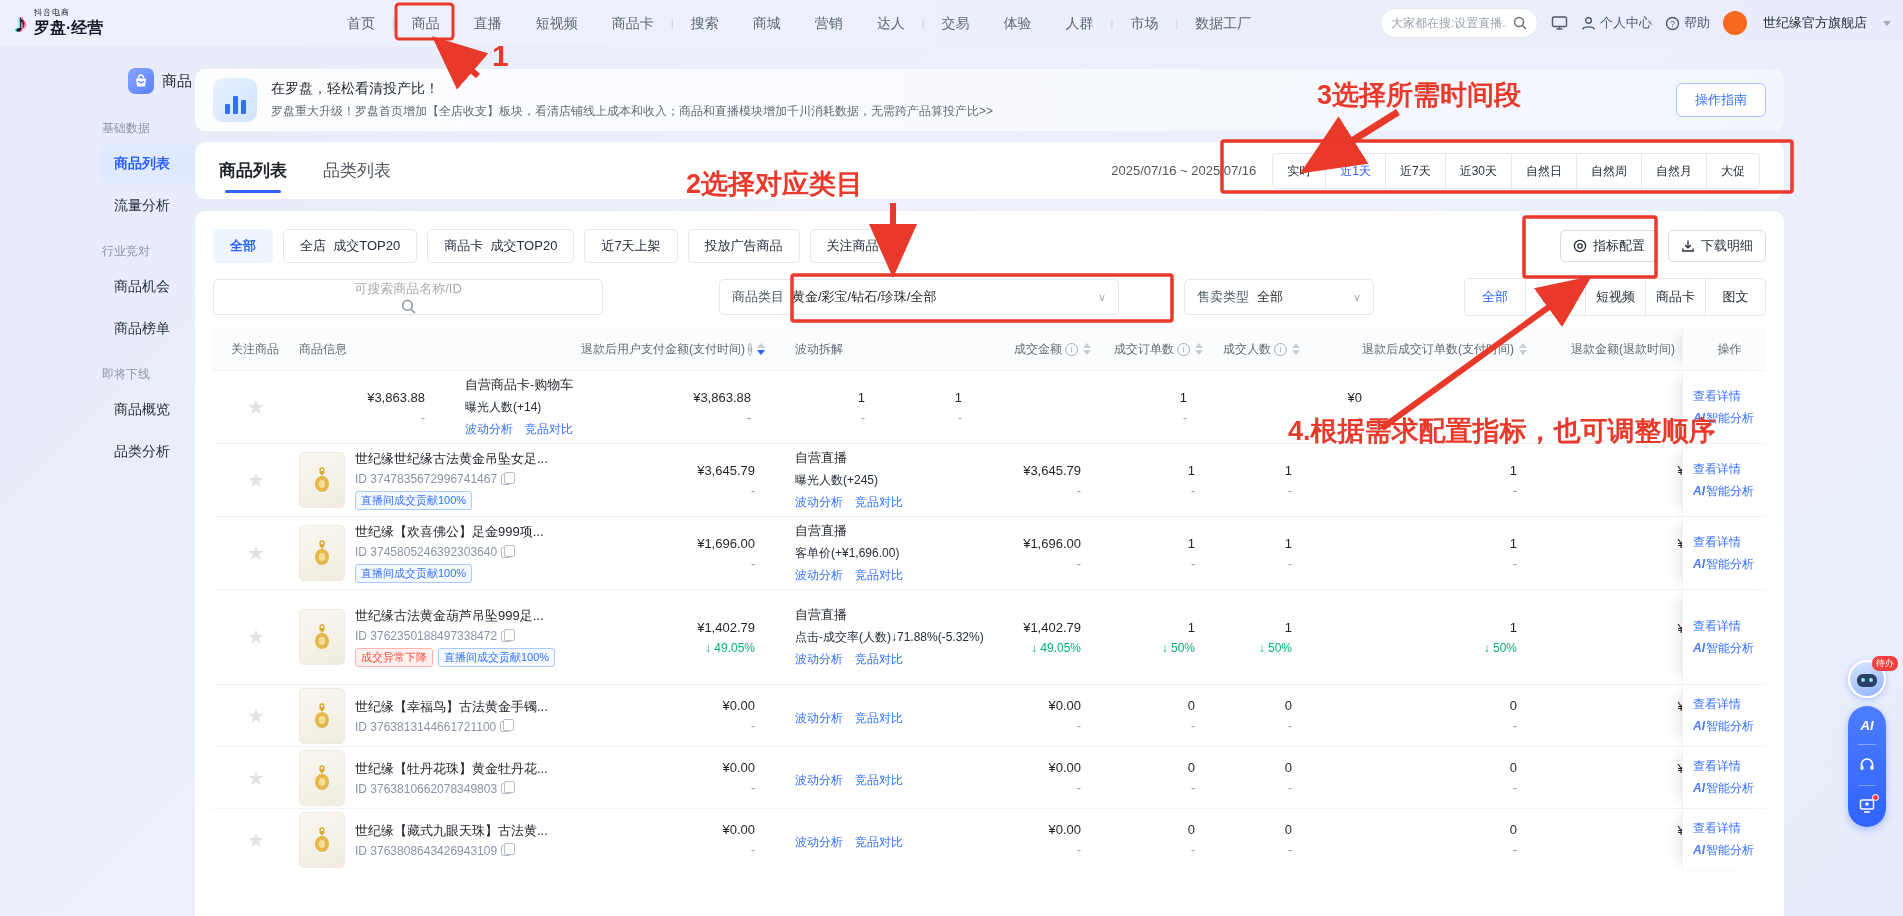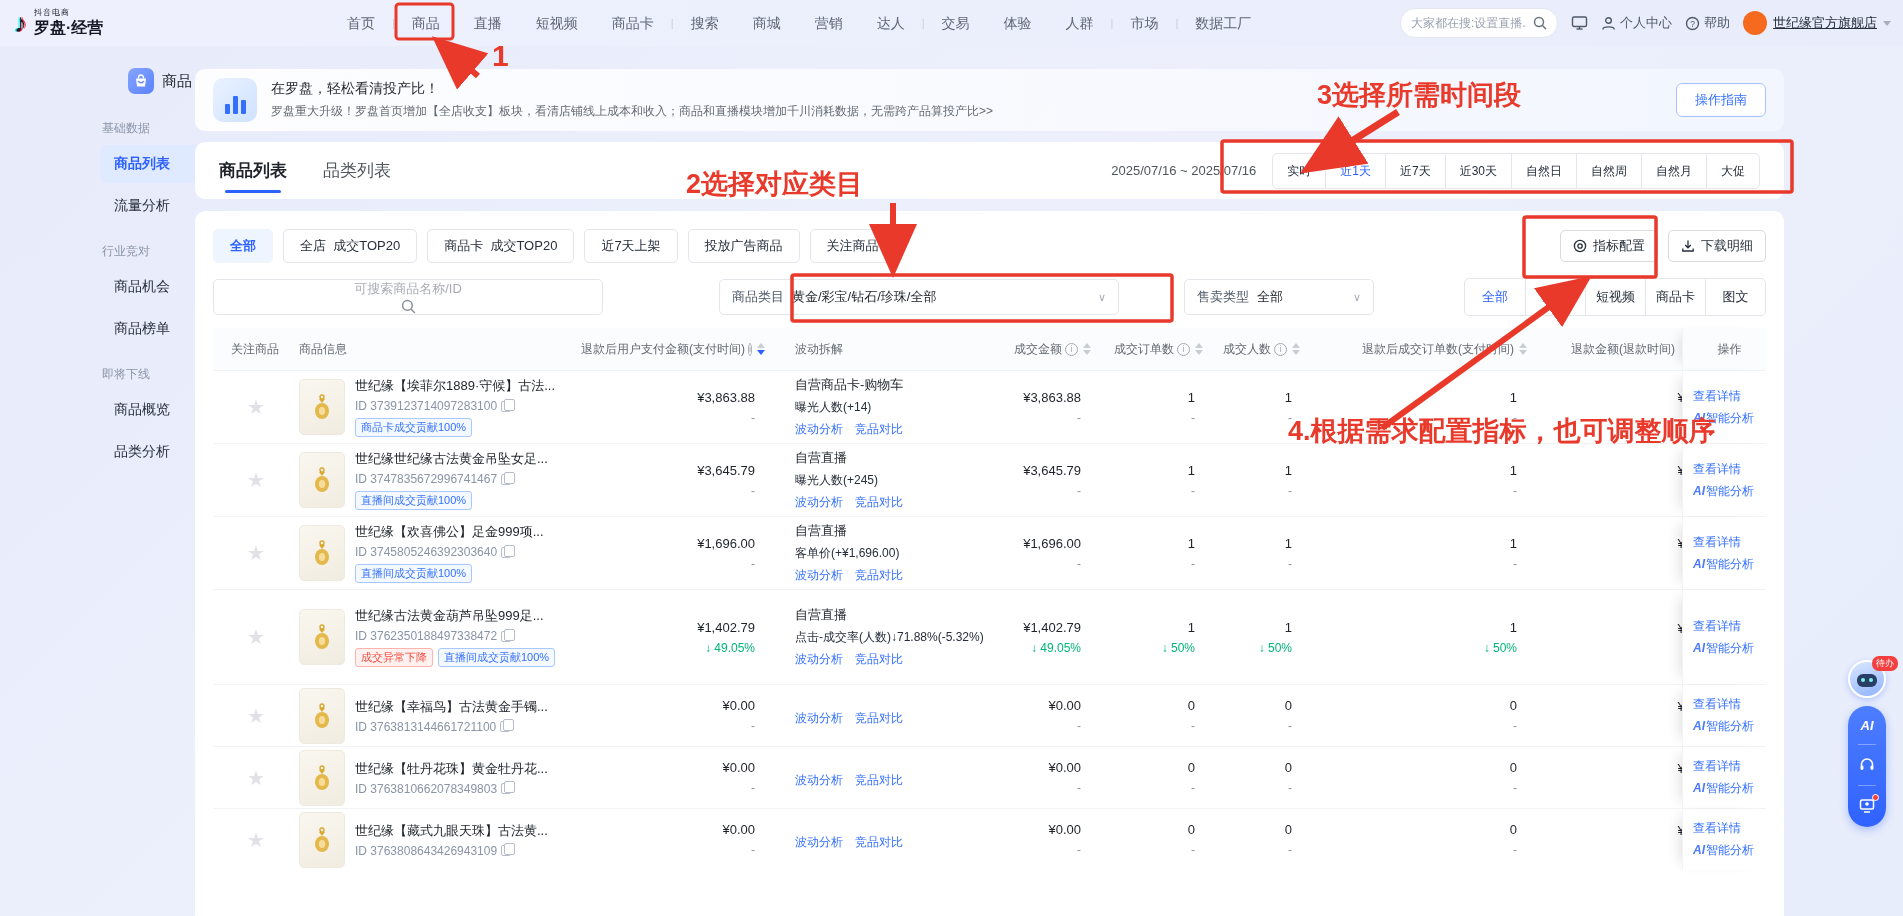--- a/index.html
+++ b/index.html
@@ -18,21 +18,21 @@
   .brand-txt b { font-size:16px; color:#161823; }
   .nav-items { position:absolute; left:330px; display:flex; align-items:center; height:46px;}
   .nav-item { padding:0 17px; font-size:14px; color:#5f6675; cursor:pointer; line-height:46px;}
   .nav-sep { color:#c9cedd; font-size:11px; }
   .nav-right { position:absolute; right:12px; top:0; height:46px; display:flex; align-items:center; gap:13px;}
   .search-pill { width:158px; height:30px; background:#fff; border:1px solid #e4e7f2; border-radius:15px;
     display:flex; align-items:center; padding:0 10px; gap:6px;}
   .search-pill .ph { flex:1; font-size:12px; color:#9aa1b0; white-space:nowrap; overflow:hidden;}
   .nav-ico { display:flex; align-items:center; gap:4px; color:#4e5969; font-size:13px;}
   .avatar { width:24px; height:24px; border-radius:50%; background:#f56a1e; display:inline-block;}
-  .shop { display:flex; align-items:center; gap:6px; font-size:13px; color:#272e3b;text-decoration:underline;}
+  .shop { display:flex; align-items:center; gap:16px; font-size:13px; color:#272e3b;}
   .caret-down { width:0;height:0;border-left:4px solid transparent;border-right:4px solid transparent;border-top:5px solid #a8aeba;}
   
   .sidebar { position:absolute; left:0; top:46px; width:210px; height:870px; padding:22px 0 0 100px;}
   .sb-title { display:flex; align-items:center; gap:8px; font-size:15px; color:#1f2329; margin-bottom:26px; margin-left:28px;}
   .sb-bag { width:26px;height:26px;border-radius:7px;background:linear-gradient(135deg,#86a5ff,#5b82ff);display:flex;align-items:center;justify-content:center;}
   .sb-group-label { font-size:12px; color:#8a94a6; margin:18px 0 8px 2px;}
   .sb-item { width:104px; padding:10px 0 10px 14px; font-size:14px; color:#272e3b; border-radius:8px; margin-bottom:4px; cursor:pointer;}
   .sb-item.active { background:#dfe9ff; color:#2e62ff; font-weight:bold;}
   
   .banner { position:absolute; left:195px; top:69px; width:1589px; height:62px; border-radius:10px;
@@ -366,37 +366,20 @@
           </span>
       </div>
       <div class="th cw8 th-ramt">退款金额(退款时间)</div>
       <div class="op-col">操作</div>
     </div>
     <div id="tbody">
         <div class="trow">
           <div class="td td-star cw0">
             <span class="star">★</span>
           </div>
-          <div class="td td-info cw1">
-            <div class="thumb">
-              <svg width="26" height="30" viewBox="0 0 26 30">
-                <ellipse cx="13" cy="19" rx="7" ry="8" fill="#e4b84a"></ellipse>
-                <ellipse cx="13" cy="19" rx="3.2" ry="4" fill="#f6dd9a"></ellipse>
-                <path d="M13 11 l-3 -4 h6 z" fill="#d9a930"></path>
-                <circle cx="13" cy="5" r="2" fill="none" stroke="#d9a930" stroke-width="1.4"></circle>
-              </svg>
-            </div>
-            <div class="pinfo">
-              <div class="ptitle">世纪缘【埃菲尔1889·守候】古法...</div>
-              <div class="pid">ID 3739123714097283100 <span class="copy-ic"></span></div>
-              <div class="ptags">
-                <span class="tag blue">商品卡成交贡献100%</span>
-              </div>
-            </div>
-          </div>
           <div class="td right cw2 td-pay">
             <div class="num">¥3,863.88</div>
             <div class="sub">-</div>
           </div>
           <div class="td cw3" style="padding-left: 16px;">
             <div class="wl1">自营商品卡-购物车</div>
             <div class="wl2">曝光人数(+14)</div>
             <div class="wlinks">
               <a>波动分析</a>
               <a>竞品对比</a>

